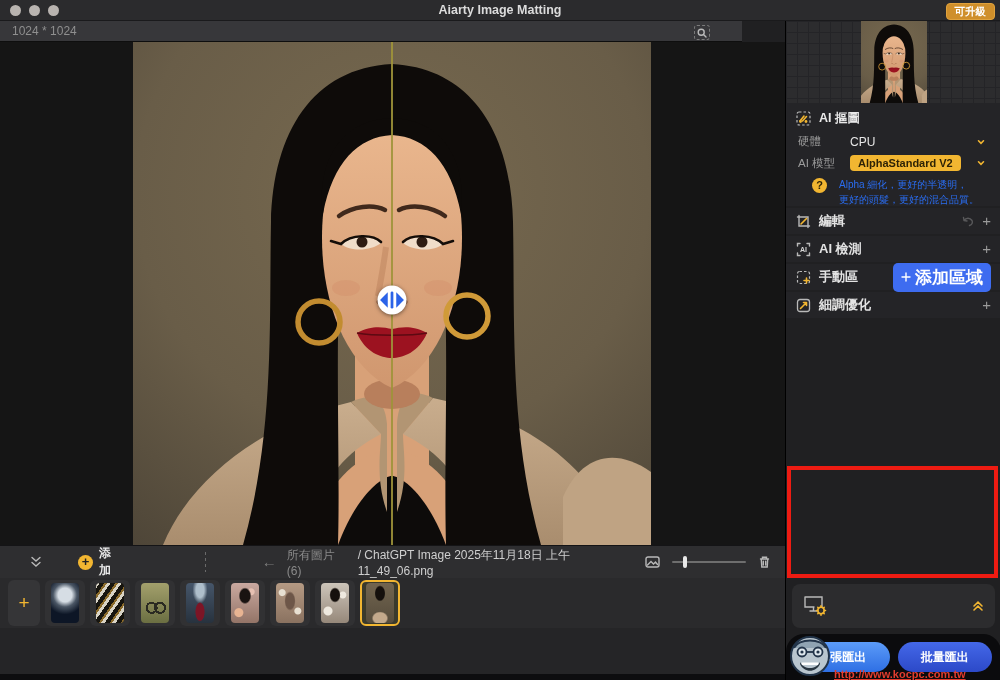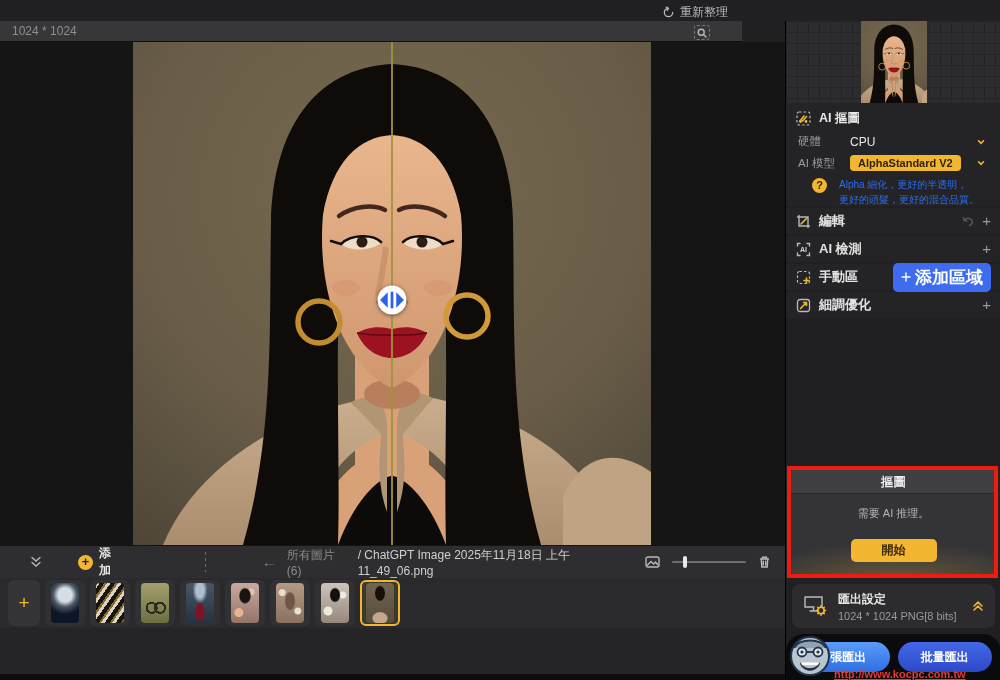--- a/index.html
+++ b/index.html
@@ -167,20 +167,29 @@
             color:#e23c2e; text-decoration:underline; white-space:nowrap; }
 
   svg .ic-stroke { stroke:#b9b9b9; fill:none; stroke-width:1.4; stroke-linecap:round; }
   svg .ic-yellow { stroke:#f2b631; fill:none; stroke-width:1.6; stroke-linecap:round; }
 </style>
 </head>
 <body>
 
 <div id="app">
 
+  <div id="titlebar">
+    <div class="traffic">
+      <span></span>
+      <span></span>
+      <span></span>
+    </div>
+    <div id="win-title">Aiarty Image Matting</div>
+    <div id="upgrade-btn">可升級</div>
+  </div>
 
   <div id="toolbar">
     <span id="dim-label">1024 * 1024</span>
     <div class="tb-right">
       <div class="tb-group">
         <svg class="ico-refresh" viewBox="0 0 14 14">
             <path class="ic-stroke" d="M11.5,7 A4.5,4.5 0 1 1 7,2.5 M7,2.5 L4.6,1.2 M7,2.5 L5.6,4.8"></path>
           </svg>
         <span>重新整理</span>
       </div>
@@ -450,38 +459,27 @@
       <svg width="15" height="15" viewBox="0 0 15 15">
         <rect x="1.5" y="1.5" width="12" height="12" rx="2.5" fill="none" stroke="#b9b9b9" stroke-width="1.3"></rect>
         <path class="ic-yellow" d="M4.5,10.5 L10.5,4.5 M10.5,4.5 L7.5,4.5 M10.5,4.5 L10.5,7.5"></path>
       </svg>
       <span class="sec-label">細調優化</span>
       <div class="sec-right">
           <span class="plus-glyph">+</span>
         </div>
     </div>
 
-    <div id="matting-panel">
-      <div class="mp-head">摳圖</div>
-      <div class="mp-body">
-        <div class="mp-status">需要 AI 推理。</div>
-        <button id="start-btn">開始</button>
-      </div>
-    </div>
 
     <div id="export-card">
       <svg width="26" height="24" viewBox="0 0 26 24">
         <path class="ic-stroke" d="M3,3 L20,3 L20,13 M3,3 L3,13 L12,13 M8,17 L15,17 M11.5,13 L11.5,17"></path>
         <circle cx="19" cy="16.5" r="3.2" fill="none" stroke="#f2b631" stroke-width="1.6"></circle>
         <path class="ic-yellow" d="M19,11.8 L19,13 M19,20 L19,21.2 M14.5,16.5 L15.8,16.5 M22.2,16.5 L23.5,16.5 M15.8,13.3 L16.7,14.2 M21.3,18.8 L22.2,19.7 M22.2,13.3 L21.3,14.2 M16.7,18.8 L15.8,19.7"></path>
       </svg>
-      <div class="exp-texts">
-        <span class="exp-title">匯出設定</span>
-        <span class="exp-sub">1024 * 1024 PNG[8 bits]</span>
-      </div>
       <svg class="exp-chev" width="14" height="14" viewBox="0 0 14 14">
         <path class="ic-yellow" d="M3,7 L7,3.2 L11,7 M3,11 L7,7.2 L11,11" stroke-width="2"></path>
       </svg>
     </div>
 
     <div id="bottom-bar">
       <button id="btn-single" class="exp-btn">單張匯出</button>
       <button id="btn-batch" class="exp-btn">批量匯出</button>
     </div>
   </div>

